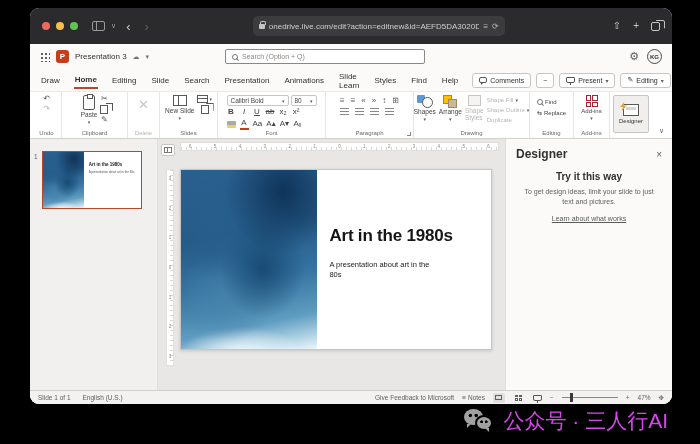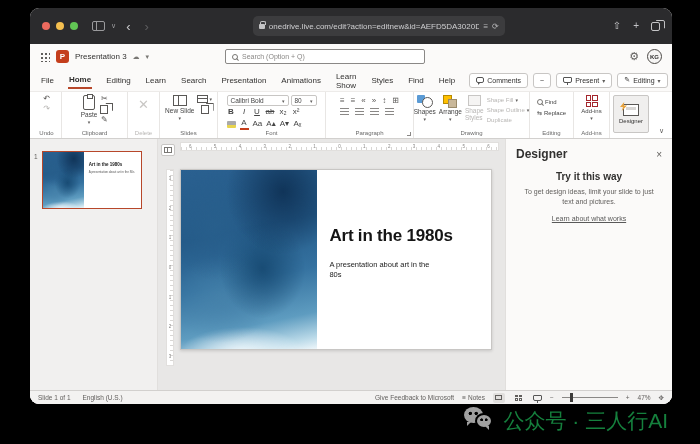--- a/index.html
+++ b/index.html
@@ -188,22 +188,22 @@
   .viewbtn { width:12px; height:10px; display:flex; align-items:center; justify-content:center;
     border-radius:2px; }
   .viewbtn.sel { background:#e1dfdd; }
   .vb-rect { width:7px; height:5px; border:1px solid #605e5c; }
   .vb-grid { width:7px; height:6px; display:grid; grid-template-columns:1fr 1fr; gap:1px;}
   .vb-grid span{ border:1px solid #605e5c; }
   .slider { width:56px; height:1px; background:#8a8886; position:relative; }
   .slider-thumb { position:absolute; left:8px; top:-4px; width:3px; height:9px; background:#3b3a39; }
 
   
-  .watermark { position:absolute; right:32px; bottom:9px; display:flex; 
-    gap:9px; color:#15803d; font-size:21px; }
+  .watermark { position:absolute; right:32px; bottom:9px; display:flex; align-items:center;
+    gap:9px; color:#d946ef; font-size:21px; }
   .wx-ic { position:relative; width:30px; height:25px; }
   .wx-b1 { position:absolute; left:0; top:0; width:19px; height:16px; border-radius:50%;
     background:radial-gradient(circle at 33% 40%, #000 1.4px, transparent 2px),
                radial-gradient(circle at 64% 40%, #000 1.4px, transparent 2px), #a0a0a0; }
   .wx-b1::after { content:''; position:absolute; left:3px; bottom:-3px;
     border-left:4px solid #a0a0a0; border-bottom:4px solid transparent; }
   .wx-b2 { position:absolute; left:13px; top:8px; width:14px; height:12px; border-radius:50%;
     background:radial-gradient(circle at 33% 40%, #000 1.1px, transparent 1.7px),
                radial-gradient(circle at 66% 40%, #000 1.1px, transparent 1.7px), #a0a0a0;
     box-shadow:0 0 0 2px #000; }
@@ -249,28 +249,28 @@
           <span class="lens"></span>
           <span class="search-text">Search (Option + Q)</span>
         </div>
         <div class="ah-right">
           <span class="gear">⚙</span>
           <span class="avatar">KG</span>
         </div>
       </div>
 
       <div class="menurow">
-        <span class="mtab">File</span>
+        <span class="mtab">Draw</span>
         <span class="mtab active">Home</span>
         <span class="mtab">Editing</span>
-        <span class="mtab">Learn</span>
+        <span class="mtab">Slide</span>
         <span class="mtab">Search</span>
         <span class="mtab">Presentation</span>
         <span class="mtab">Animations</span>
-        <span class="mtab">Learn Show</span>
+        <span class="mtab">Slide Learn</span>
         <span class="mtab">Styles</span>
         <span class="mtab">Find</span>
         <span class="mtab">Help</span>
         <div class="mr-right">
           <span class="chipbtn">
             <span class="bubble-ic"></span>
             <span>Comments</span>
           </span>
           <span class="chipbtn">
             <span>~</span>

